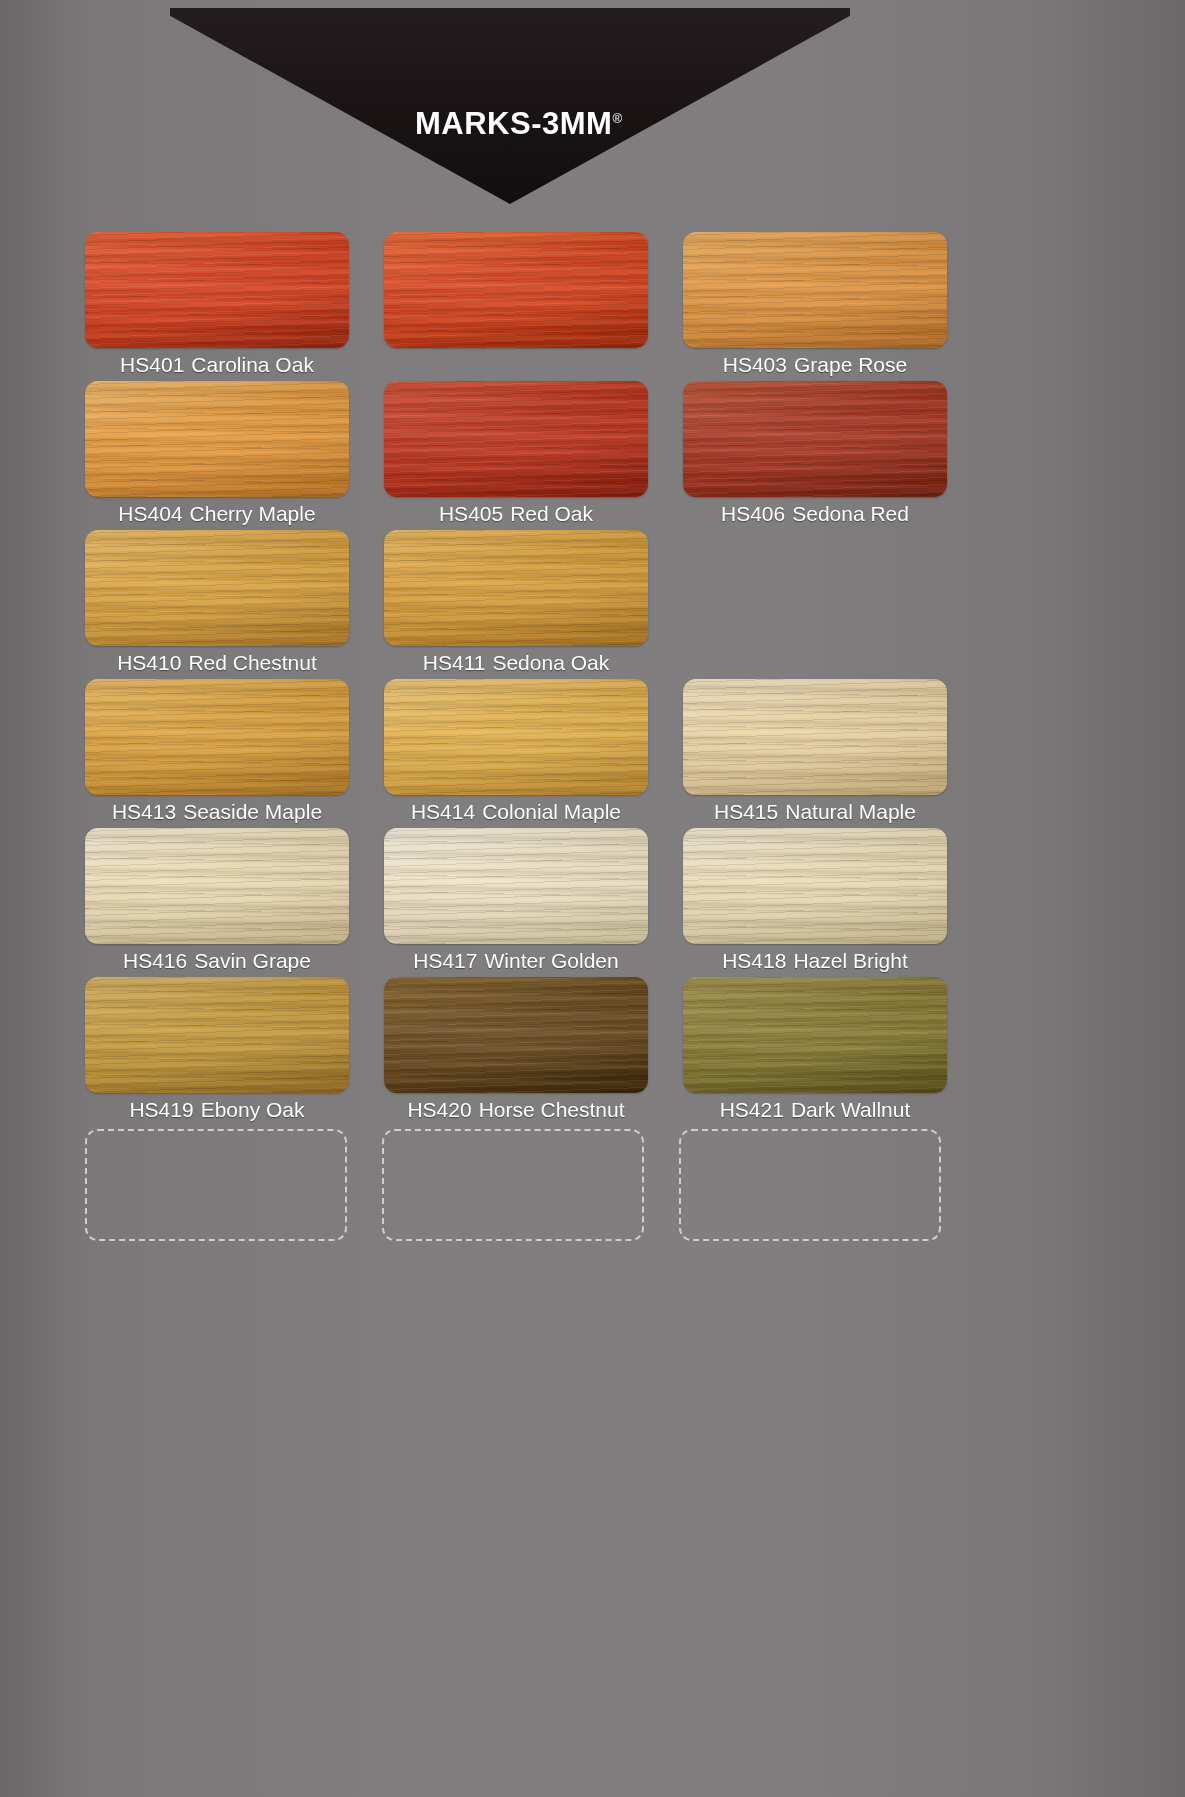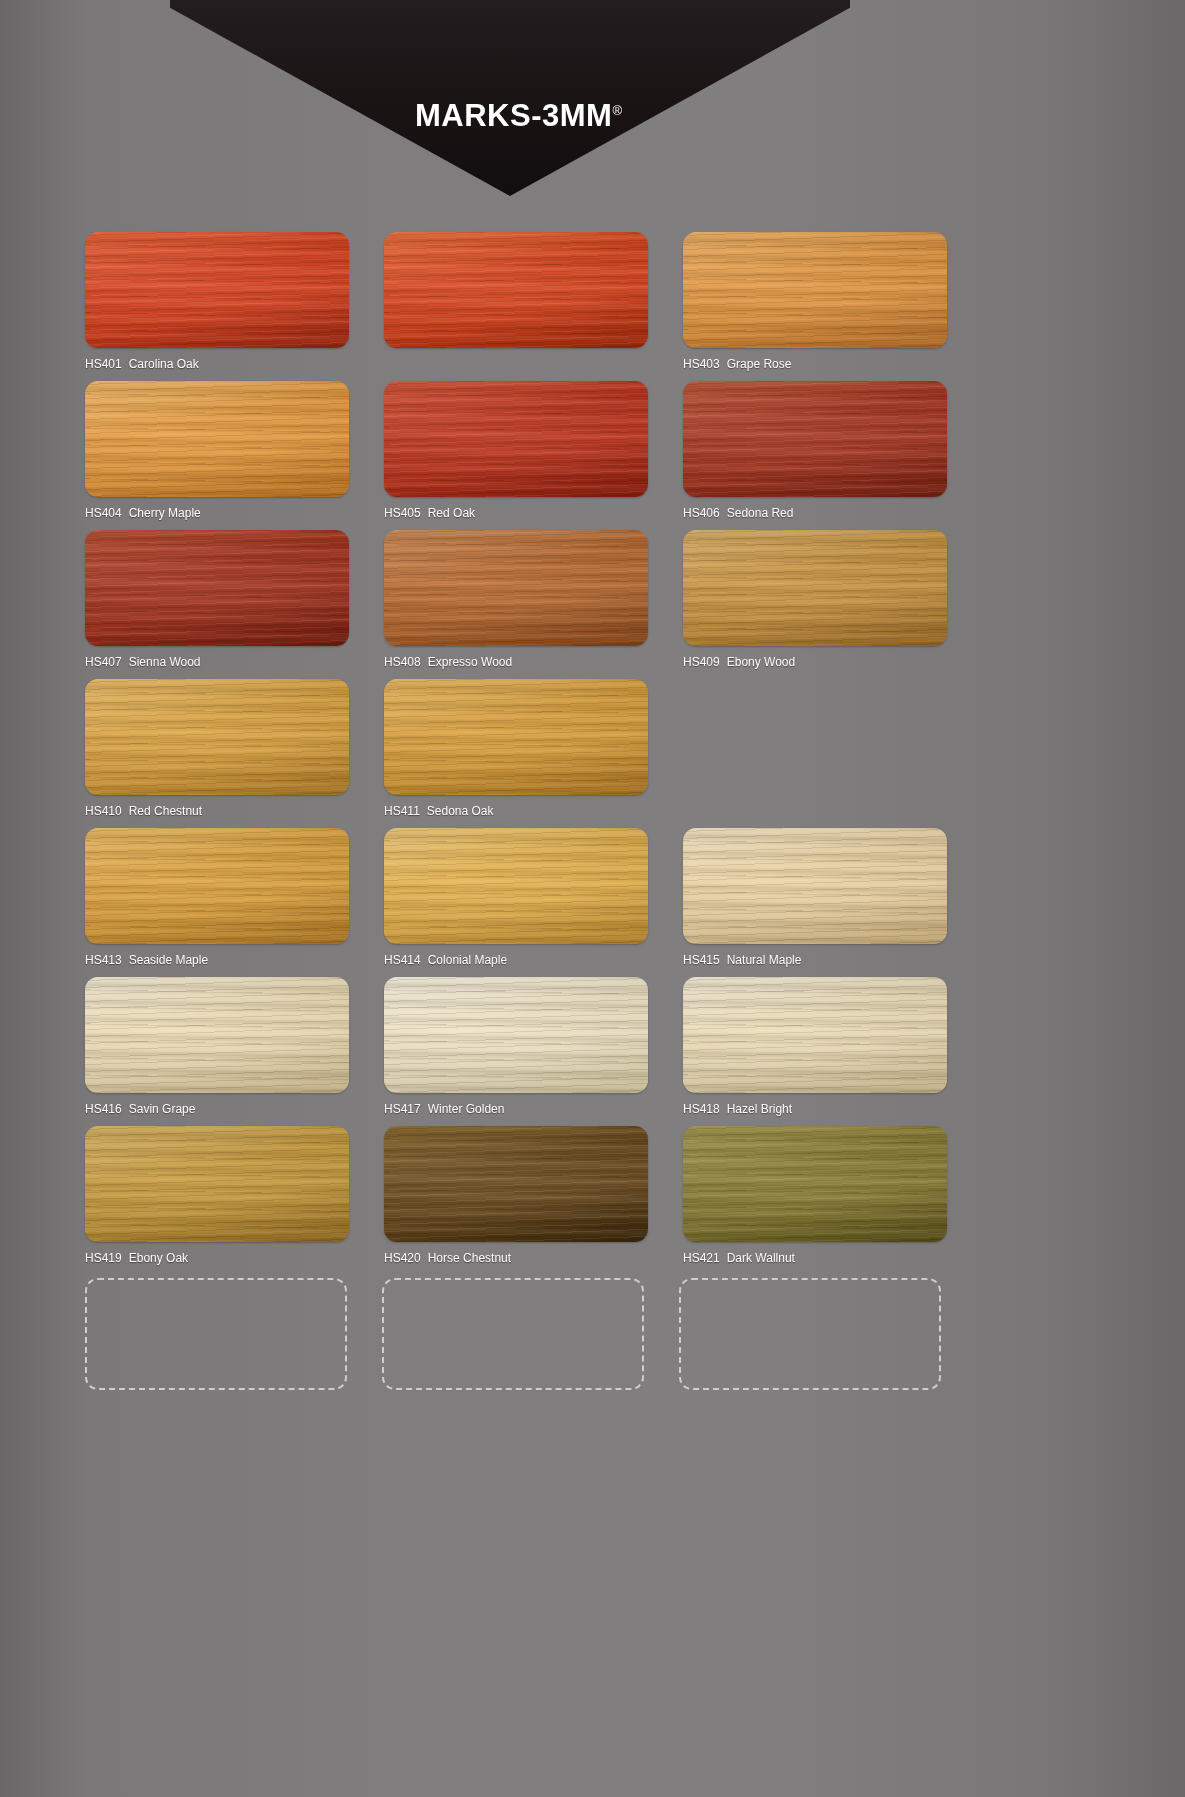--- a/index.html
+++ b/index.html
@@ -23,21 +23,21 @@
         #7b787a 90px,
         #807d7f 400px,
         #817e80 760px,
         #7a7779 1040px,
         #6b686a 1185px);
   }
 
   
   .header {
     position: absolute;
-    top: 0;
+    top: 8px;
     left: 0;
     width: 1173px;
     height: 200px;
     pointer-events: none;
   }
   .chevron {
     position: absolute;
     top: 0;
     left: 170px;
     width: 680px;
@@ -117,23 +117,23 @@
         rgba(0,0,0,0.00) 9px,
         rgba(0,0,0,0.10) 12px,
         rgba(0,0,0,0.00) 17px
       ),
       radial-gradient(ellipse 180% 70% at 30% 45%, rgba(255,255,255,0.10), rgba(0,0,0,0.10) 70%);
     opacity: 0.9;
   }
   .label {
     height: 33px;
     line-height: 33px;
-    text-align: left;
+    text-align: center;
     color: #ffffff;
-    font-size: 12px;
+    font-size: 21px;
     font-family: "Liberation Sans", sans-serif;
     text-shadow: 0 1px 1px rgba(0,0,0,0.45);
     white-space: nowrap;
   }
   .label .code { margin-right: 7px; }
 
   
   .placeholder-row {
     display: flex;
     gap: 35px;
@@ -183,34 +183,20 @@
           <div class="swatch" style="background: linear-gradient(170deg, rgb(217, 87, 58) 0%, rgb(192, 52, 29) 38%, rgb(192, 52, 29) 62%, rgb(147, 33, 15) 100%);"></div>
           <div class="label"><span class="code">HS405</span><span>Red Oak</span></div>
         </div>
         <div class="cell">
           <div class="swatch" style="background: linear-gradient(170deg, rgb(196, 90, 60) 0%, rgb(168, 53, 32) 38%, rgb(168, 53, 32) 62%, rgb(125, 36, 20) 100%);"></div>
           <div class="label"><span class="code">HS406</span><span>Sedona Red</span></div>
         </div>
       </div>
       <div class="row">
         <div class="cell">
-          <div class="swatch" style="background: linear-gradient(170deg, rgb(191, 80, 53) 0%, rgb(165, 51, 29) 38%, rgb(165, 51, 29) 62%, rgb(122, 32, 17) 100%);"></div>
-          <div class="label"><span class="code">HS407</span><span>Sienna Wood</span></div>
-        </div>
-        <div class="cell">
-          <div class="swatch" style="background: linear-gradient(170deg, rgb(210, 141, 85) 0%, rgb(185, 106, 48) 38%, rgb(185, 106, 48) 62%, rgb(142, 74, 29) 100%);"></div>
-          <div class="label"><span class="code">HS408</span><span>Expresso Wood</span></div>
-        </div>
-        <div class="cell">
-          <div class="swatch" style="background: linear-gradient(170deg, rgb(223, 180, 107) 0%, rgb(201, 147, 63) 38%, rgb(201, 147, 63) 62%, rgb(163, 112, 42) 100%);"></div>
-          <div class="label"><span class="code">HS409</span><span>Ebony Wood</span></div>
-        </div>
-      </div>
-      <div class="row">
-        <div class="cell">
           <div class="swatch" style="background: linear-gradient(170deg, rgb(239, 192, 105) 0%, rgb(219, 162, 63) 38%, rgb(219, 162, 63) 62%, rgb(184, 128, 42) 100%);"></div>
           <div class="label"><span class="code">HS410</span><span>Red Chestnut</span></div>
         </div>
         <div class="cell">
           <div class="swatch" style="background: linear-gradient(170deg, rgb(238, 189, 99) 0%, rgb(217, 158, 58) 38%, rgb(217, 158, 58) 62%, rgb(181, 124, 37) 100%);"></div>
           <div class="label"><span class="code">HS411</span><span>Sedona Oak</span></div>
         </div>
       </div>
       <div class="row">
         <div class="cell">

